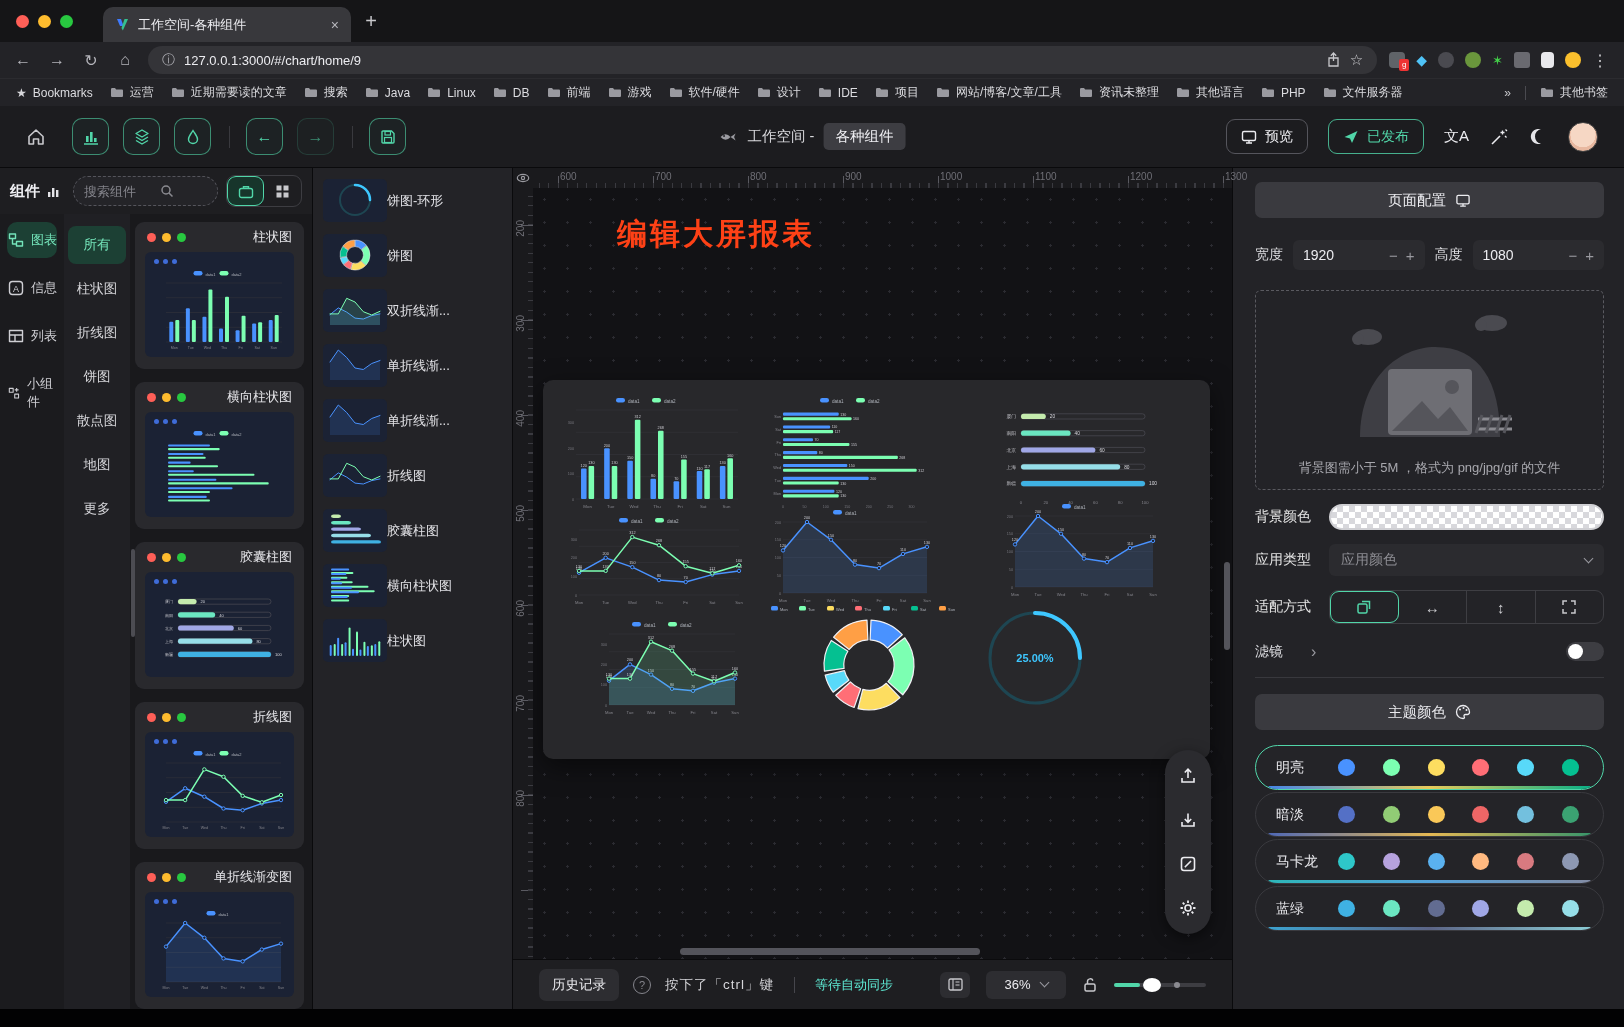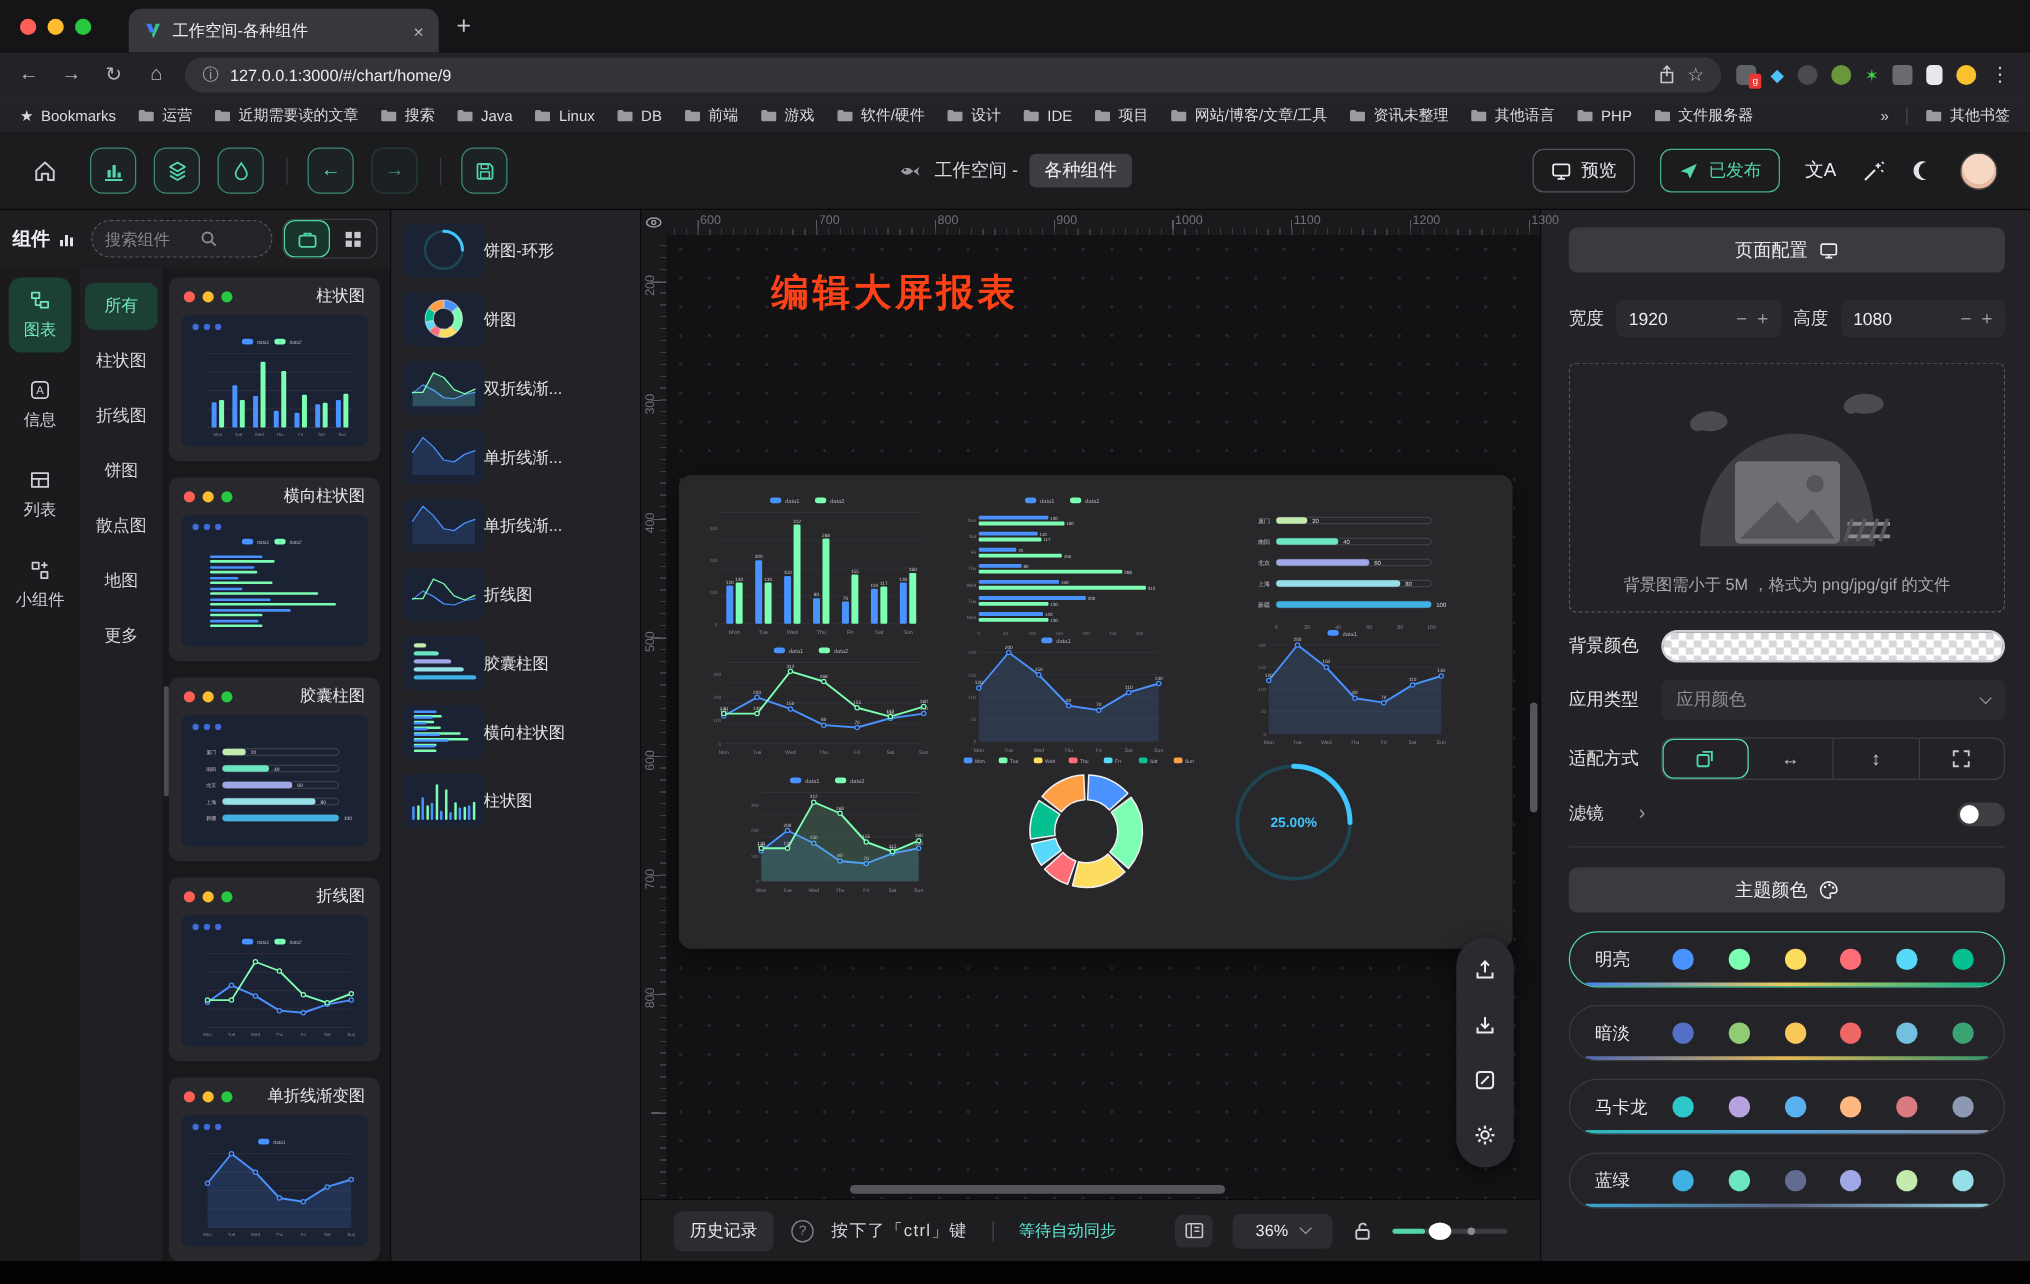--- a/index.html
+++ b/index.html
@@ -42,21 +42,21 @@
 .lp-head{height:46px;display:flex;align-items:center;padding:0 10px;gap:8px;flex:0 0 auto}
 .lp-title{font-size:15px;font-weight:bold;display:flex;gap:7px;align-items:center;color:#f0f0f4}
 .search{flex:1;height:30px;border:1px dashed #55555c;background:#242428;border-radius:15px;display:flex;align-items:center;padding:0 10px;gap:6px;margin-left:4px}
 .search input{background:none;border:none;outline:none;color:#c8c8cc;font-size:13px;width:70px}
 .search input::placeholder{color:#85858c}
 .toggle2{display:flex;border:1px solid #3d3d42;border-radius:9px;overflow:hidden}
 .tg{width:37px;height:30px;display:flex;align-items:center;justify-content:center}
 .tg.active{background:#17352b;outline:1px solid #51d6a9;outline-offset:-1px;border-radius:9px}
 .lp-body{flex:1;display:flex;min-height:0}
 .rail{width:64px;padding-top:8px;display:flex;flex-direction:column;gap:12px;align-items:center;background:#1b1b1e}
-.rail-item{width:50px;padding:9px 0;border-radius:10px;display:flex;flex-direction:column;align-items:center;gap:6px;color:#cfcfd4;font-size:13px}
+.rail-item{width:50px;padding:9px 0;border-radius:10px;display:flex;flex-direction:row;align-items:center;gap:6px;color:#cfcfd4;font-size:13px}
 .rail-item.active{background:#1c4034;color:#74e4ba}
 .cats{width:66px;padding-top:12px;display:flex;flex-direction:column;gap:6px;align-items:center;background:#202024}
 .cat{width:58px;height:38px;border-radius:8px;display:flex;align-items:center;justify-content:center;font-size:13.5px;color:#d6d6da}
 .cat.active{background:#1c4034;color:#74e4ba}
 .cards{flex:1;padding:8px 8px 0 5px;overflow:hidden;display:flex;flex-direction:column;gap:13px;background:#19191c;position:relative}
 .cards-scroll{position:absolute;left:1px;top:335px;width:4px;height:88px;border-radius:2px;background:#4c4c52}
 .card{background:#29292d;border-radius:9px;flex:0 0 auto}
 .card-head{height:30px;display:flex;align-items:center;padding:0 12px;gap:6px}
 .dot{width:9px;height:9px;border-radius:50%}
 .card-title{margin-left:auto;font-size:13px;color:#e6e6ea}
@@ -121,25 +121,25 @@
 .cfg-row{display:flex;align-items:center;margin-top:14px;gap:12px}
 .cfg-label{width:62px;font-size:14px;color:#e5e5e5;flex:0 0 auto}
 .swatch{flex:1;height:26px;border-radius:13px;border:2px solid #d0d0d4;background:repeating-conic-gradient(#d8d8dc 0% 25%,#ffffff 0% 50%) 0 0/12px 12px}
 .selectbox{flex:1;height:32px;background:#2b2b2f;border-radius:6px;display:flex;align-items:center;padding:0 12px;font-size:14px;color:#8e8e94}
 .selectbox .chev{margin-left:auto}
 .clrbtn{flex:1;height:30px;background:#2b2b2f;border-radius:6px;display:flex;align-items:center;justify-content:center;font-size:14px;color:#7e7e84}
 .fitgrp{flex:1;display:flex;border:1px solid #3e3e43;border-radius:9px;height:34px}
 .fit{flex:1;display:flex;align-items:center;justify-content:center;border-right:1px solid #3e3e43;color:#c8c8cc;font-size:15px}
 .fit:last-child{border-right:none}
 .fit.active{outline:1.5px solid #51d6a9;outline-offset:-1px;border-radius:9px;color:#51d6a9}
-.filter-row{display:flex;align-items:flex-start;gap:28px;margin-top:18px;padding-bottom:16px;border-bottom:1px solid #38383d;font-size:14px;color:#dcdce0}
+.filter-row{display:flex;align-items:center;gap:28px;margin-top:18px;padding-bottom:16px;border-bottom:1px solid #38383d;font-size:14px;color:#dcdce0}
 .switch{margin-left:auto;width:38px;height:19px;background:#3d3d42;border-radius:10px;position:relative}
 .switch .knob{position:absolute;left:2px;top:2px;width:15px;height:15px;background:#fff;border-radius:50%}
 .theme-btn{margin-top:16px}
-.themes{margin-top:15px;display:flex;flex-direction:column;gap:14px}
+.themes{margin-top:15px;display:flex;flex-direction:column;gap:2px}
 .theme-row{height:45px;border:1px solid #3a3a3f;border-radius:23px;display:flex;align-items:center;padding:0 20px;position:relative;overflow:hidden;background:#242428}
 .theme-row.selected{border-color:#51d6a9}
 .theme-label{font-size:14px;color:#e8e8ec;width:62px;flex:0 0 auto}
 .theme-dots{flex:1;display:flex;justify-content:space-between;padding-right:4px}
 .tdot2{width:17px;height:17px;border-radius:50%}
 .theme-under{position:absolute;left:12px;right:12px;bottom:0;height:3px;border-radius:2px;opacity:.9}
 .footer{height:18px;background:#020203;flex:0 0 auto}
 .ic-g{color:#51d6a9}
 </style>
 </head>

